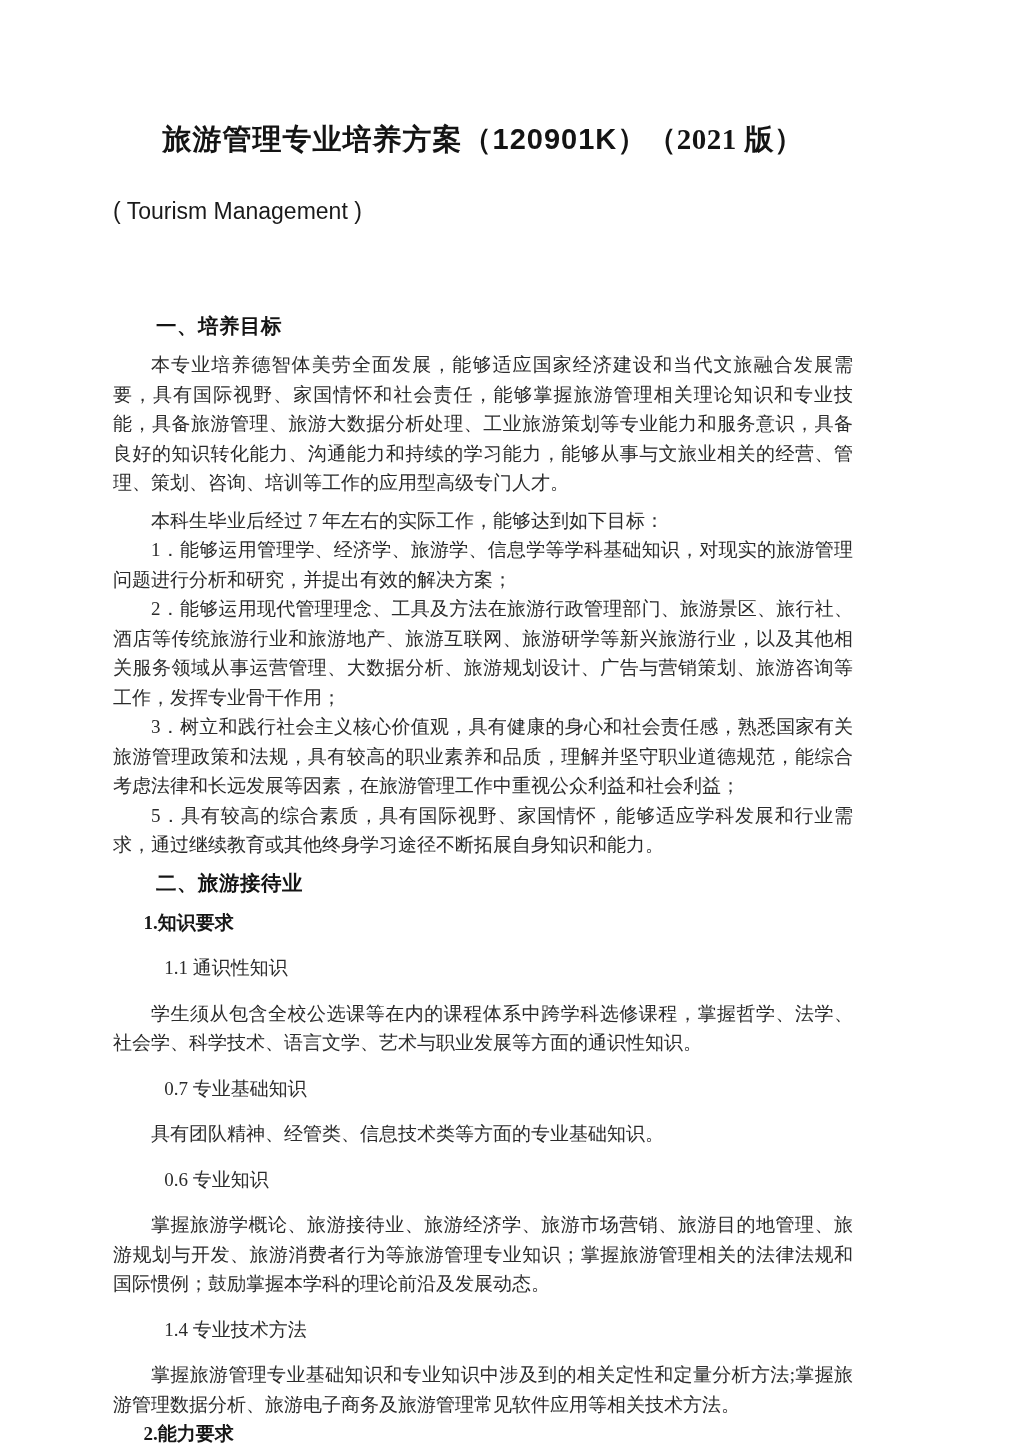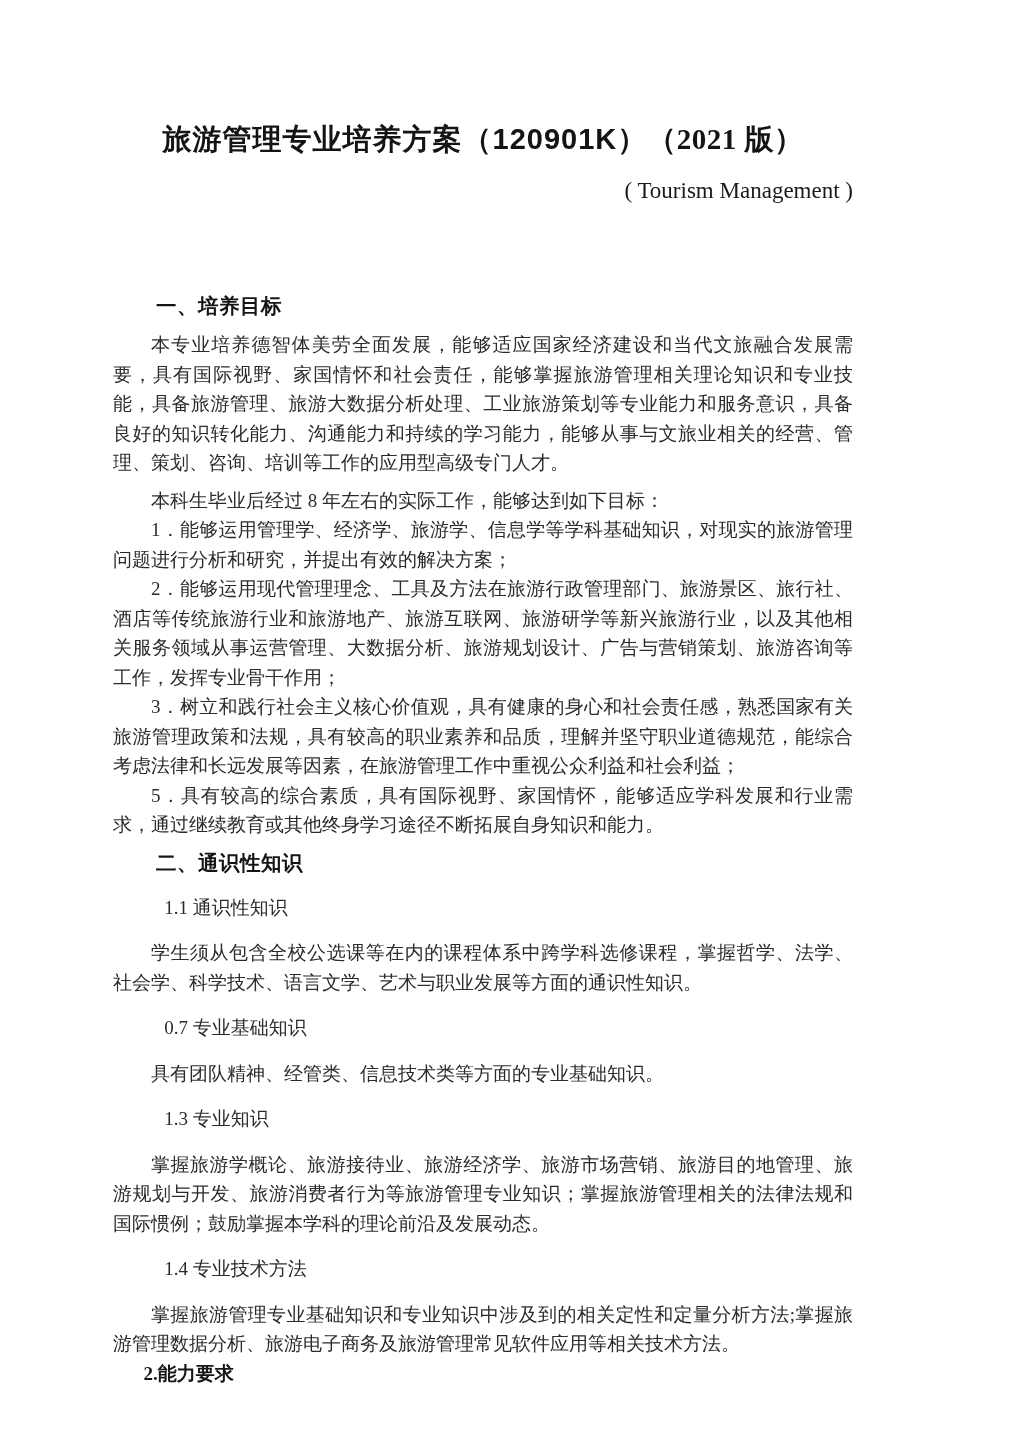--- a/index.html
+++ b/index.html
@@ -29,23 +29,23 @@
     line-height: 34px;
     color: #141414;
     letter-spacing: 1px;
   }
   .doc-title .edition {
     font-family: "Liberation Serif", "DejaVu Serif", serif;
     font-weight: 700;
     letter-spacing: 0.5px;
   }
   .doc-subtitle {
-    margin-top: 20px;
-    text-align: right;
-    font-family: Liberation Serif, serif;
+    margin-top: 40px;
+    text-align: left;
+    font-family: Liberation Sans, sans-serif;
     font-weight: 400;
     font-size: 23px;
     line-height: 30px;
     color: #1a1a1a;
   }
   .sec-heading {
     margin: 0;
     font-family: "Liberation Sans", "DejaVu Sans", sans-serif;
     font-weight: 700;
     font-size: 20.5px;
@@ -86,43 +86,44 @@
 <div class="page">
 
   <h1 class="doc-title"><span>旅游管理专业培养方案（120901K）</span><span class="edition">（2021 版）</span></h1>
 
   <div class="doc-subtitle">( Tourism Management )</div>
 
   <h2 class="sec-heading first">一、培养目标</h2>
 
   <p class="body">本专业培养德智体美劳全面发展，能够适应国家经济建设和当代文旅融合发展需要，具有国际视野、家国情怀和社会责任，能够掌握旅游管理相关理论知识和专业技能，具备旅游管理、旅游大数据分析处理、工业旅游策划等专业能力和服务意识，具备良好的知识转化能力、沟通能力和持续的学习能力，能够从事与文旅业相关的经营、管理、策划、咨询、培训等工作的应用型高级专门人才。</p>
 
-  <p class="body lead">本科生毕业后经过 8 年左右的实际工作，能够达到如下目标：</p>
+  <p class="body lead">本科生毕业后经过 7 年左右的实际工作，能够达到如下目标：</p>
 
   <p class="body">1．能够运用管理学、经济学、旅游学、信息学等学科基础知识，对现实的旅游管理问题进行分析和研究，并提出有效的解决方案；</p>
 
   <p class="body">2．能够运用现代管理理念、工具及方法在旅游行政管理部门、旅游景区、旅行社、酒店等传统旅游行业和旅游地产、旅游互联网、旅游研学等新兴旅游行业，以及其他相关服务领域从事运营管理、大数据分析、旅游规划设计、广告与营销策划、旅游咨询等工作，发挥专业骨干作用；</p>
 
   <p class="body">3．树立和践行社会主义核心价值观，具有健康的身心和社会责任感，熟悉国家有关旅游管理政策和法规，具有较高的职业素养和品质，理解并坚守职业道德规范，能综合考虑法律和长远发展等因素，在旅游管理工作中重视公众利益和社会利益；</p>
 
 
   <p class="body">5．具有较高的综合素质，具有国际视野、家国情怀，能够适应学科发展和行业需求，通过继续教育或其他终身学习途径不断拓展自身知识和能力。</p>
 
-  <h2 class="sec-heading second">二、通识性知识</h2>
+  <h2 class="sec-heading second">二、旅游接待业</h2>
 
+  <p class="bold-sub">1.知识要求</p>
 
   <p class="sub">1.1 通识性知识</p>
 
   <p class="body">学生须从包含全校公选课等在内的课程体系中跨学科选修课程，掌握哲学、法学、社会学、科学技术、语言文学、艺术与职业发展等方面的通识性知识。</p>
 
   <p class="sub">0.7 专业基础知识</p>
 
   <p class="body">具有团队精神、经管类、信息技术类等方面的专业基础知识。</p>
 
-  <p class="sub">1.3 专业知识</p>
+  <p class="sub">0.6 专业知识</p>
 
   <p class="body">掌握旅游学概论、旅游接待业、旅游经济学、旅游市场营销、旅游目的地管理、旅游规划与开发、旅游消费者行为等旅游管理专业知识；掌握旅游管理相关的法律法规和国际惯例；鼓励掌握本学科的理论前沿及发展动态。</p>
 
   <p class="sub">1.4 专业技术方法</p>
 
   <p class="body">掌握旅游管理专业基础知识和专业知识中涉及到的相关定性和定量分析方法;掌握旅游管理数据分析、旅游电子商务及旅游管理常见软件应用等相关技术方法。</p>
 
   <p class="bold-sub">2.能力要求</p>
 
 </div>

